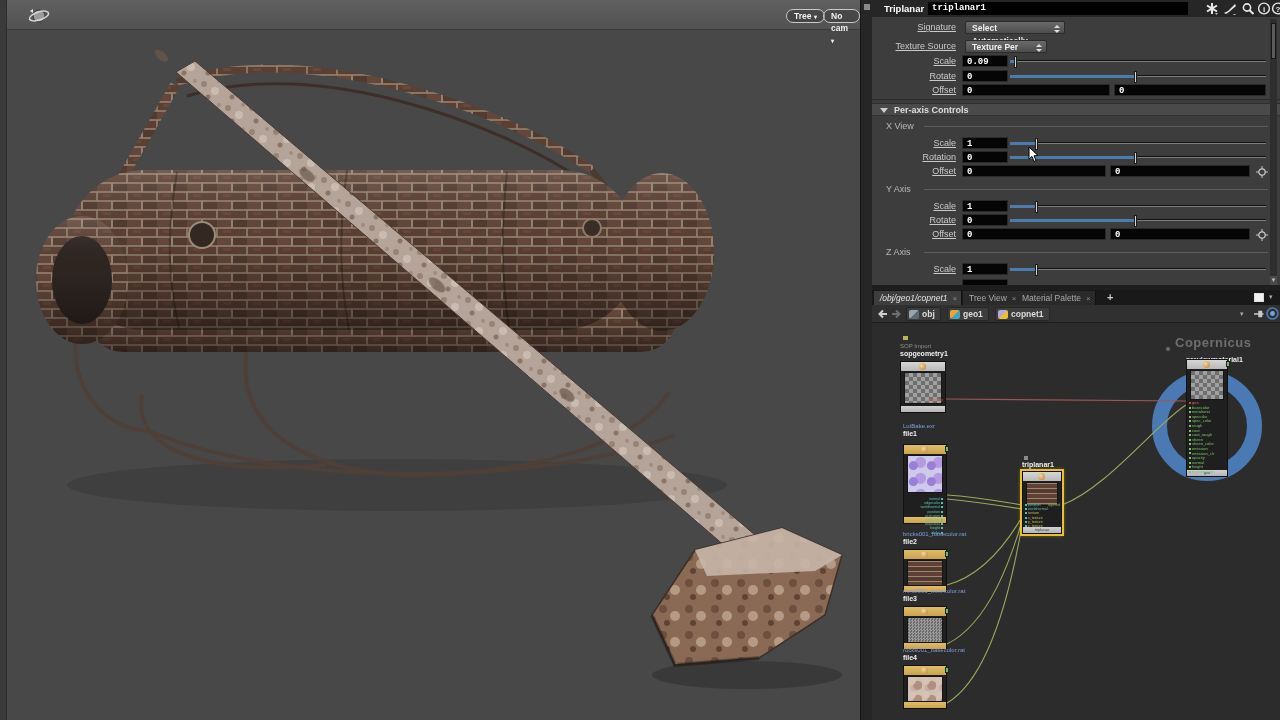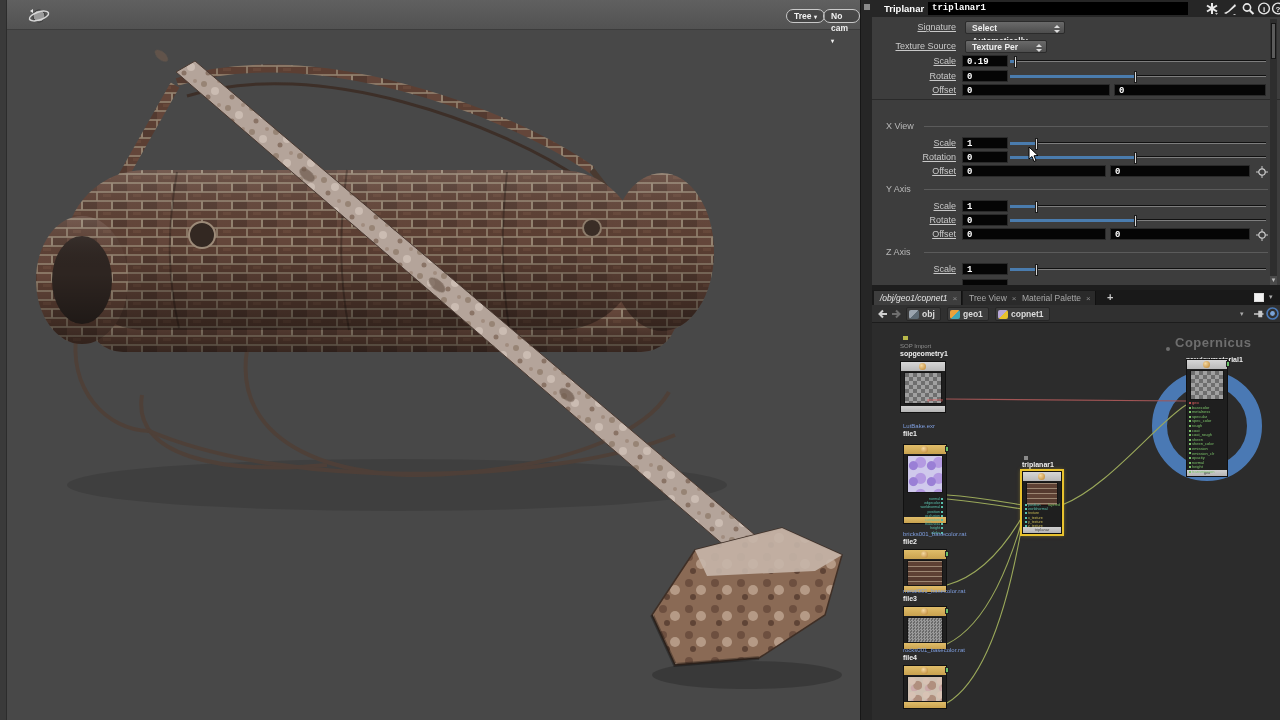--- a/index.html
+++ b/index.html
@@ -231,37 +231,38 @@
         <div class="dd abs" style="left: 93px; top: 21px; width: 100px;">Select Automatically<div class="spin">
             <div style="width:0;height:0;border-left:3px solid transparent;border-right:3px solid transparent;border-bottom:3px solid #ddd;margin:1px 0 2px 1px"></div>
             <div style="width:0;height:0;border-left:3px solid transparent;border-right:3px solid transparent;border-top:3px solid #ddd;margin-left:1px"></div>
           </div></div>
         <div class="prow-label abs" style="top: 41px;">Texture Source</div>
         <div class="dd abs" style="left: 93px; top: 40px; width: 82px;">Texture Per Axis<div class="spin">
             <div style="width:0;height:0;border-left:3px solid transparent;border-right:3px solid transparent;border-bottom:3px solid #ddd;margin:1px 0 2px 1px"></div>
             <div style="width:0;height:0;border-left:3px solid transparent;border-right:3px solid transparent;border-top:3px solid #ddd;margin-left:1px"></div>
           </div></div>
         <div class="prow-label abs" style="top: 56px;">Scale</div>
-        <div class="pfield abs" style="left: 90px; top: 55px; width: 46px;">0.19</div>
+        <div class="pfield abs" style="left: 90px; top: 55px; width: 46px;">0.09</div>
         <div class="track abs" style="left: 138px; top: 60px; width: 256px;">
           <div class="mid"></div>
           <div class="fillblue abs" style="left: 0px; width: 5px;"></div>
           <div class="handle abs" style="left: 4px;"></div>
         </div>
         <div class="prow-label abs" style="top: 71px;">Rotate</div>
         <div class="pfield abs" style="left: 90px; top: 70px; width: 46px;">0</div>
         <div class="track abs" style="left: 138px; top: 75px; width: 256px;">
           <div class="mid"></div>
           <div class="fillblue abs" style="left: 0px; width: 125px;"></div>
           <div class="handle abs" style="left: 124px;"></div>
         </div>
         <div class="prow-label abs" style="top: 85px;">Offset</div>
         <div class="pfield abs" style="left: 90px; top: 84px; width: 148px;">0</div>
         <div class="pfield abs" style="left: 242px; top: 84px; width: 152px;">0</div>
         <div class="abs" style="left: 0px; top: 99px; width: 408px; height: 1px; background: rgb(42, 42, 42);"></div>
+        <div class="sect-head abs" style="top: 103px;">Per-axis Controls<div class="tri"></div></div>
         <div class="axis-label abs" style="left: 14px; top: 121px;">X View</div>
         <div class="axis-rule abs" style="left: 52px; top: 126px; width: 344px;"></div>
         <div class="prow-label abs" style="top: 138px;">Scale</div>
         <div class="pfield abs" style="left: 90px; top: 137px; width: 46px;">1</div>
         <div class="track abs" style="left: 138px; top: 142px; width: 256px;">
           <div class="mid"></div>
           <div class="fillblue abs" style="left: 0px; width: 26px;"></div>
           <div class="handle abs" style="left: 25px;"></div>
         </div>
         <div class="prow-label abs" style="top: 152px;">Rotation</div>

